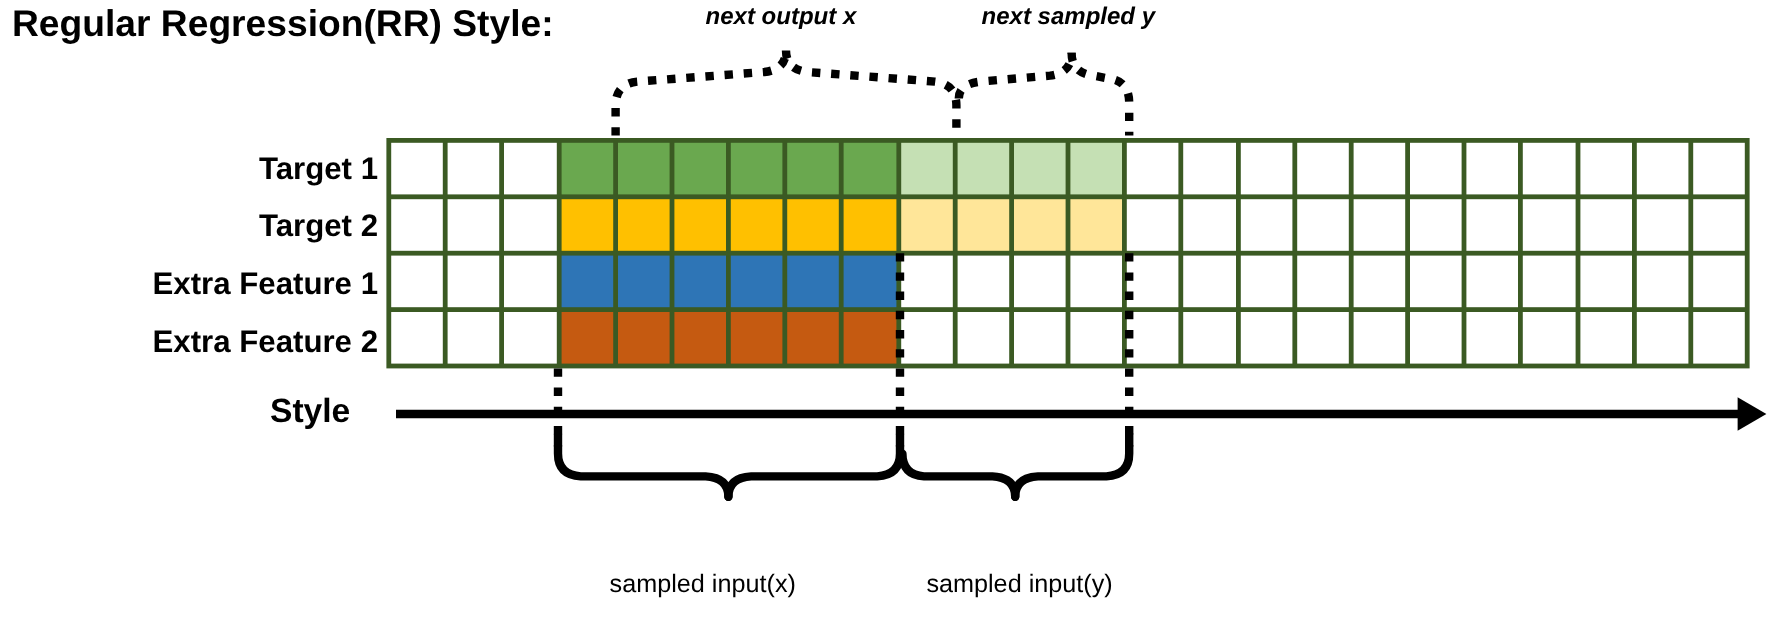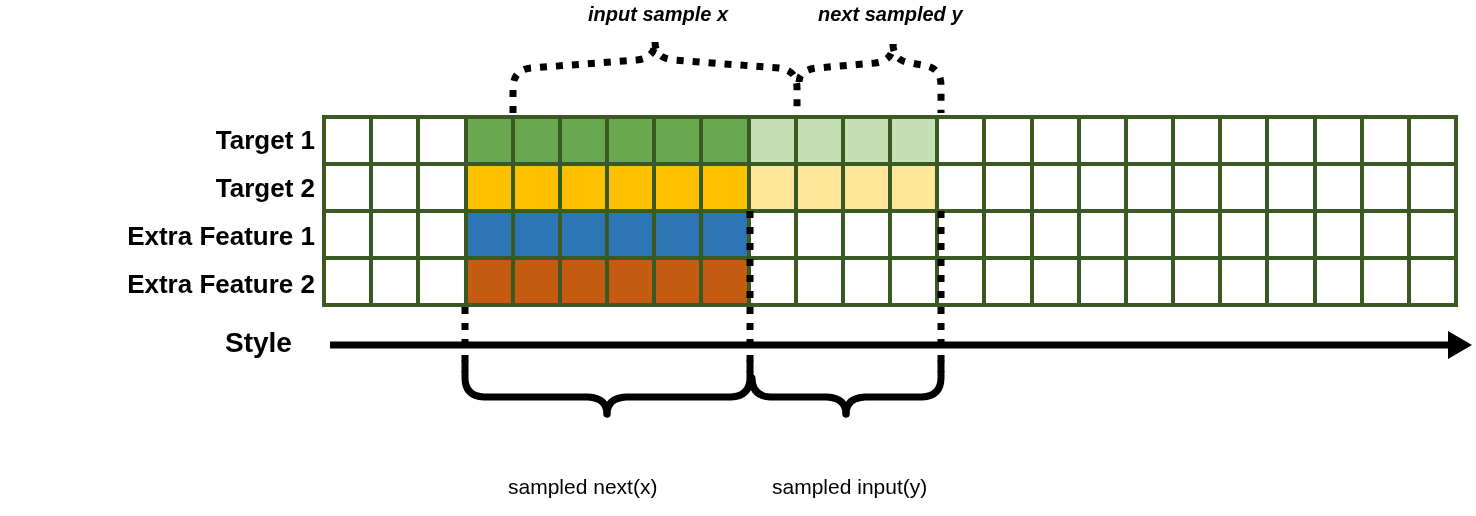--- a/index.html
+++ b/index.html
@@ -70,22 +70,23 @@
     white-space:pre;
   }
   #caption-input{left:508px;top:422px;}
   #caption-output{left:772px;top:422px;}
 </style>
 </head>
 <body>
 
 <div class="canvas">
 
-
-  <div class="top-label" id="label-next-x">input sample x</div>
+  <div id="page-title">Regular Regression(RR) Style:</div>
+
+  <div class="top-label" id="label-next-x">next output x</div>
   <div class="top-label" id="label-next-y">next sampled y</div>
 
   <div class="row-label" id="row-label-0">Target 1</div>
   <div class="row-label" id="row-label-1">Target 2</div>
   <div class="row-label" id="row-label-2">Extra Feature 1</div>
   <div class="row-label" id="row-label-3">Extra Feature 2</div>
 
   <div id="grid" style="background: rgb(59, 90, 35); grid-template-columns: repeat(24, 1fr); grid-template-rows: repeat(4, 1fr);">
       <div class="cell" style="background: rgb(255, 255, 255);"></div>
       <div class="cell" style="background: rgb(255, 255, 255);"></div>
@@ -218,21 +219,21 @@
       <path d="M607,414 Q607,398 626,397 L731,397 Q750,396 750,378 L750,362"></path>
     </g>
 
     <g stroke="#000" stroke-width="7" fill="none" stroke-linecap="round">
       <path d="M752,378 Q752,396 770,397 L827,397 Q846,398 846,414"></path>
       <path d="M846,414 Q846,398 865,397 L922,397 Q941,396 941,378 L941,362"></path>
     </g>
   </svg>
 
   <div class="caption" id="caption-input">
-    <div>sampled next(x)</div>
+    <div>sampled input(x)</div>
     
     
   </div>
   <div class="caption" id="caption-output">
     <div>sampled input(y)</div>
     
     
   </div>
 
 </div>

